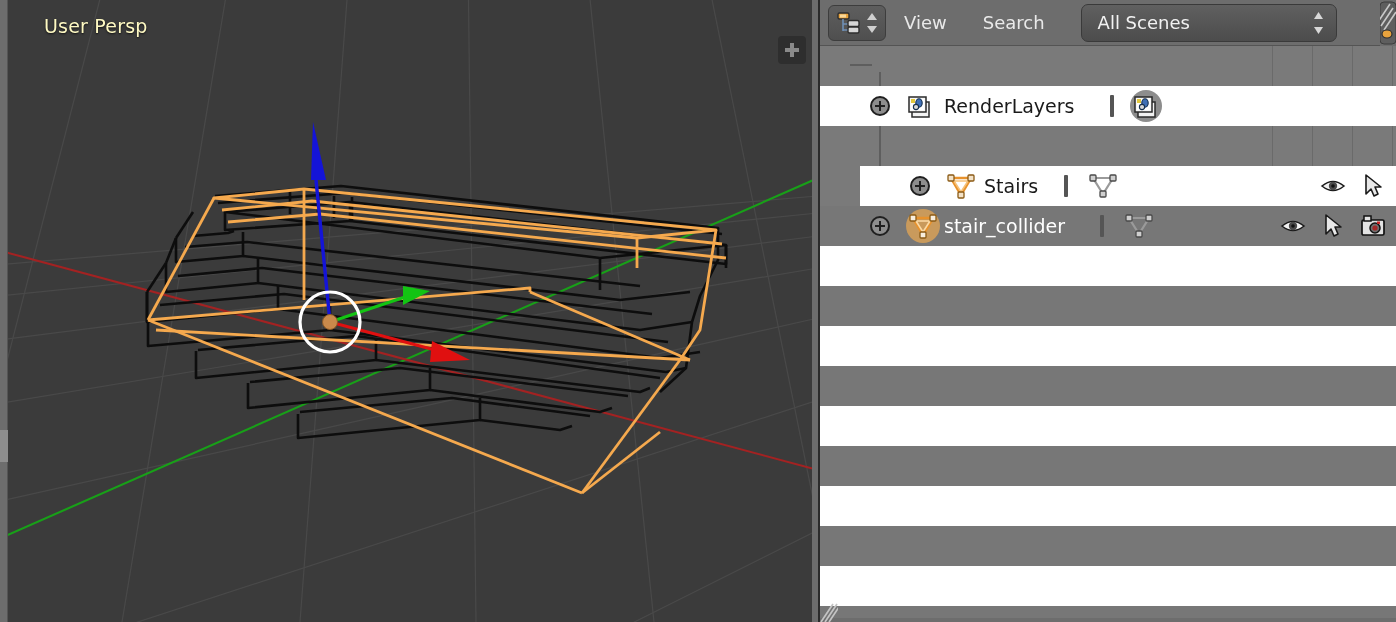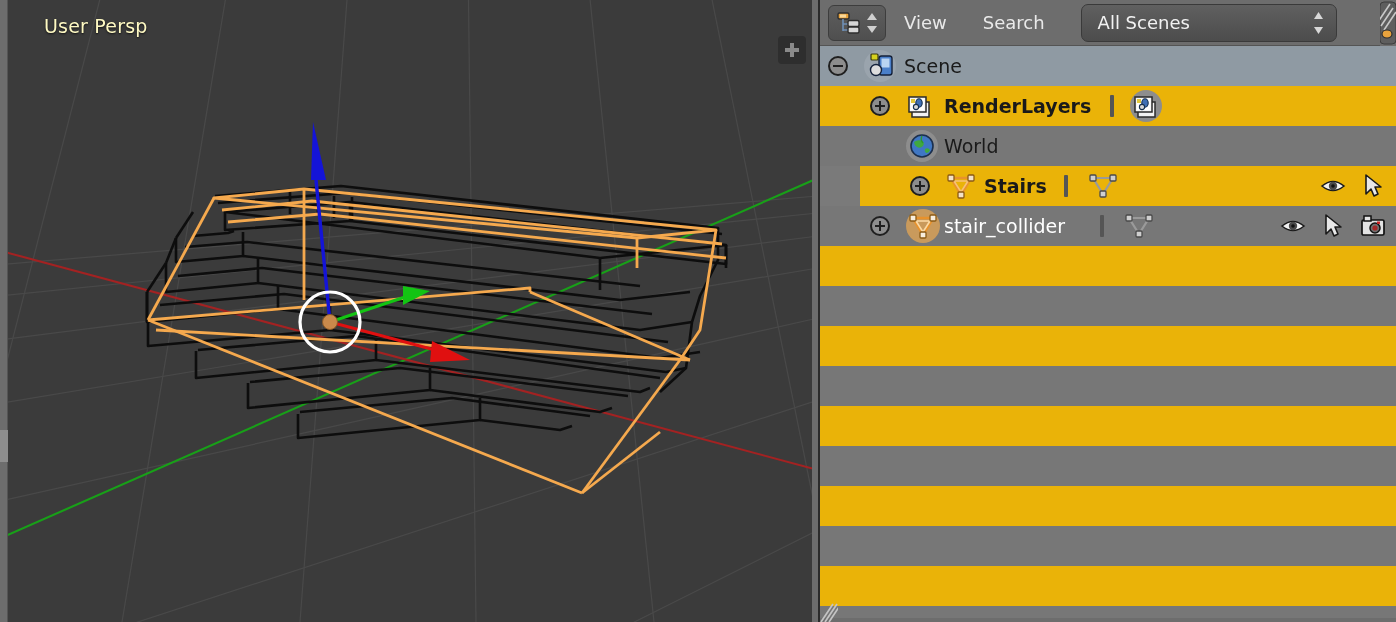--- a/index.html
+++ b/index.html
@@ -86,21 +86,21 @@
     background:#6d6d6d; overflow:hidden;
   }
 
   
   #tree { position:absolute; left:0; top:46px; width:576px; height:576px; }
   .row {
     position:absolute; left:0; width:576px; height:40px;
     display:flex; align-items:center;
   }
   .row.odd  { background:#777777; }
-  .row.even { background:#eab308;font-weight:bold; }
+  .row.even { background:#ffffff; }
   .row.sel  { background:#8f9aa3; }
   .row-label {
     font-size:19px; white-space:nowrap; line-height:1;
   }
   .row-label.dark  { color:#1a1a1a; }
   .row-label.light { color:#ffffff; }
 
   .expander {
     position:absolute; width:20px; height:20px; border-radius:50%;
     border:2px solid #1f1f1f; background:#8d8d8d;
@@ -309,31 +309,20 @@
       <div class="col-sep" style="left:492px;"></div>
       <div class="col-sep" style="left:532px;"></div>
       <div class="col-sep" style="left:572px;"></div>
 
       <div class="treeline-v" style="left:59px; top:26px;  height:190px;"></div>
       <div class="treeline-h" style="left:30px; top:18px;  width:22px;"></div>
       <div class="treeline-h" style="left:59px; top:58px;  width:22px;"></div>
       <div class="treeline-h" style="left:59px; top:138px; width:22px;"></div>
       <div class="treeline-h" style="left:59px; top:178px; width:22px;"></div>
 
-      <div class="row sel" style="top:0px;">
-        <div class="expander" style="left:8px; top:10px;"></div>
-        <div class="icon-halo" style="left:44px; top:4px; width:32px; height:32px; background:#9aa4ad;"></div>
-        <svg style="position:absolute;left:46px;top:6px;" width="30" height="28" viewBox="0 0 30 28">
-          <rect x="13" y="4" width="13" height="19" rx="2.5" fill="#4a7fc9" stroke="#14213a" stroke-width="1.4"></rect>
-          <rect x="15.5" y="6.5" width="8" height="9" fill="#b9d4f2"></rect>
-          <circle cx="10" cy="18" r="5.5" fill="#dddddd" stroke="#14213a" stroke-width="1.4"></circle>
-          <rect x="5" y="2" width="7" height="6" rx="1" fill="#d6d21f" stroke="#3a3a10" stroke-width="1.2"></rect>
-        </svg>
-        <span class="row-label dark" style="position:absolute;left:84px;">Scene</span>
-      </div>
 
       <div class="row even" style="top:40px;">
         <div class="expander plus" style="left:50px; top:10px;"></div>
         <svg style="position:absolute;left:86px;top:6px;" width="32" height="28" viewBox="0 0 32 28">
           <rect x="6" y="10" width="17" height="15" fill="#f2f2f2" stroke="#2a2a2a" stroke-width="1.5"></rect>
           <rect x="3" y="5" width="17" height="15" fill="#f7f7f7" stroke="#2a2a2a" stroke-width="1.5"></rect>
           <rect x="5" y="7" width="13" height="11" fill="#ffffff"></rect>
           <path d="M5,7 L9,7 L9,11 L5,11 Z" fill="#e2c83c"></path>
           <ellipse cx="13" cy="11" rx="3.2" ry="4.2" fill="#3f6fb5" stroke="#16304f" stroke-width="1.1"></ellipse>
           <circle cx="10" cy="15" r="2.6" fill="#d9d9d9" stroke="#16304f" stroke-width="1.1"></circle>
@@ -344,30 +333,20 @@
         <svg style="position:absolute;left:312px;top:6px;" width="32" height="28" viewBox="0 0 32 28">
           <rect x="6" y="10" width="17" height="15" fill="#f2f2f2" stroke="#2a2a2a" stroke-width="1.5"></rect>
           <rect x="3" y="5" width="17" height="15" fill="#f7f7f7" stroke="#2a2a2a" stroke-width="1.5"></rect>
           <rect x="5" y="7" width="13" height="11" fill="#ffffff"></rect>
           <path d="M5,7 L9,7 L9,11 L5,11 Z" fill="#e2c83c"></path>
           <ellipse cx="13" cy="11" rx="3.2" ry="4.2" fill="#3f6fb5" stroke="#16304f" stroke-width="1.1"></ellipse>
           <circle cx="10" cy="15" r="2.6" fill="#d9d9d9" stroke="#16304f" stroke-width="1.1"></circle>
         </svg>
       </div>
 
-      <div class="row odd" style="top:80px;">
-        <div class="icon-halo" style="left:86px; top:4px; width:32px; height:32px; background:#8d8d8d;"></div>
-        <svg style="position:absolute;left:88px;top:6px;" width="28" height="28" viewBox="0 0 28 28">
-          <circle cx="14" cy="14" r="11" fill="#3f77c4" stroke="#1b2f4d" stroke-width="1.6"></circle>
-          <path d="M6,10 Q10,7 14,9 Q17,11 15,14 Q12,17 9,15 Q6,13 6,10 Z" fill="#3fa83f"></path>
-          <path d="M17,17 Q20,15 22,18 Q21,21 18,21 Q16,19 17,17 Z" fill="#3fa83f"></path>
-          <path d="M14,4 Q12,8 15,11" stroke="#2c9a2c" stroke-width="1.3" fill="none"></path>
-        </svg>
-        <span class="row-label dark" style="position:absolute;left:124px;">World</span>
-      </div>
 
       <div class="row even" style="top:120px;margin-left:40px;">
         <div class="expander plus" style="left:50px; top:10px;"></div>
         <svg style="position:absolute;left:86px;top:6px;" width="30" height="28" viewBox="0 0 30 28">
           <path d="M5,6 L25,6 L15,23 Z" fill="none" stroke="#e8922c" stroke-width="2.6"></path>
           <path d="M8,9 L22,9 L15,20 Z" fill="none" stroke="#f6c178" stroke-width="1.6"></path>
           <rect x="2" y="3" width="6" height="6" rx="1" fill="#f3e2c8" stroke="#8a5a14" stroke-width="1.3"></rect>
           <rect x="22" y="3" width="6" height="6" rx="1" fill="#f3e2c8" stroke="#8a5a14" stroke-width="1.3"></rect>
           <rect x="12" y="20" width="6" height="6" rx="1" fill="#f3e2c8" stroke="#8a5a14" stroke-width="1.3"></rect>
         </svg>

